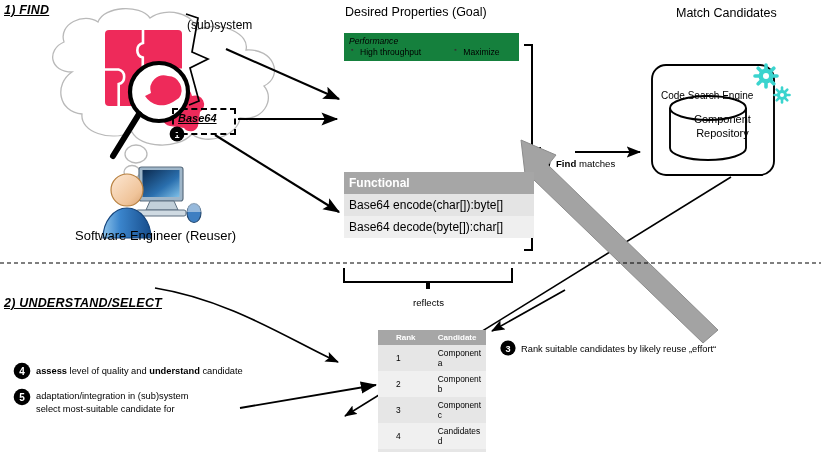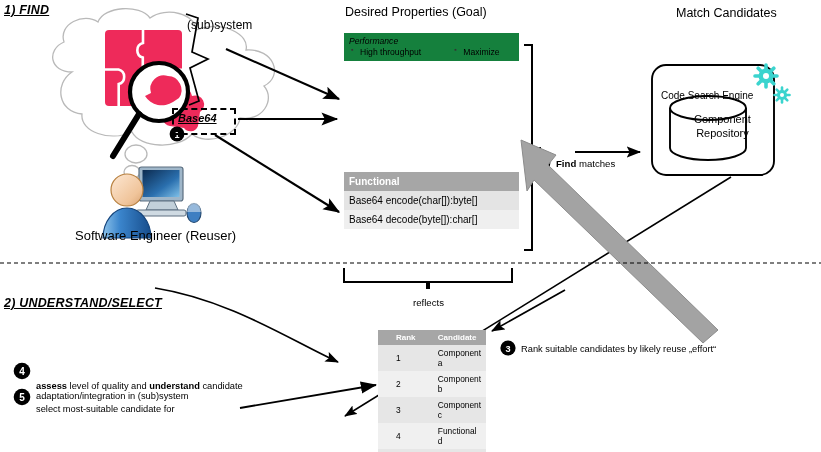--- a/index.html
+++ b/index.html
@@ -21,22 +21,22 @@
   .dp-row-a td{background:#15803d;}
   .dp-row-b td{background:#eaeaea;}
   .dp-cat{font-style:italic;display:block;margin-bottom:1px;}
   .dp-tbl ul{margin:0;padding-left:11px;list-style:none;}
   .dp-tbl li{position:relative;line-height:1.28;}
   .dp-tbl li:before{content:"\25AA";position:absolute;left:-9px;top:-1px;
                     font-size:7px;color:#333;}
   .dp-obj li:before{left:-9px;}
   .col-a{width:104px;} .col-b{width:71px;}
 
-  .fn-tbl{position:absolute;left:344px;top:172px;width:175px;
-          border-collapse:collapse;font-size:10px;}
+  .fn-tbl{position:absolute;left:344px;top:172px;width:190px;
+          border-collapse:collapse;font-size:12px;}
   .fn-tbl td{padding:4px 5px;}
   .fn-head td{background:#a6a6a6;color:#fff;font-weight:bold;}
   .fn-r1 td{background:#e4e4e4;}
   .fn-r2 td{background:#efefef;}
 
   
   .rk-tbl{position:absolute;left:378px;top:330px;width:108px;
           border-collapse:collapse;font-size:8.4px;}
   .rk-tbl td{padding:3px 4px 3px 18px;}
   .rk-head td{background:#a6a6a6;color:#fff;font-weight:bold;font-size:8px;}
@@ -298,39 +298,39 @@
   <tr class="rk-even">
     <td>2</td>
     <td>Component b</td>
   </tr>
   <tr class="rk-odd">
     <td>3</td>
     <td>Component c</td>
   </tr>
   <tr class="rk-even">
     <td>4</td>
-    <td>Functional d</td>
+    <td>Candidates d</td>
   </tr>
   <tr class="rk-odd">
     <td>5</td>
     <td>Component e</td>
   </tr>
   <tr class="rk-even">
     <td>...</td>
     <td>...</td>
   </tr>
 </tbody>
   </table>
 
 <div class="lbl-find">
   <span class="b">Find</span><span> matches</span>
 </div>
 
 <div class="abs step-txt" style="left:521px;top:343px;width:346px;">Rank suitable candidates by likely reuse „effort“</div>
 
-<div class="abs step-txt" style="left:36px;top:380px;width:290px;">
+<div class="abs step-txt" style="left:36px;top:365px;width:290px;">
   <span class="b">assess</span><span> level of quality and </span><span class="b">understand</span><span> candidate</span>
 </div>
 
 <div class="abs step-txt" style="left:36px;top:390px;width:240px;">
   <div>adaptation/integration in (sub)system</div>
   <div>select most-suitable candidate for</div>
 </div>
 
 </body></html>

